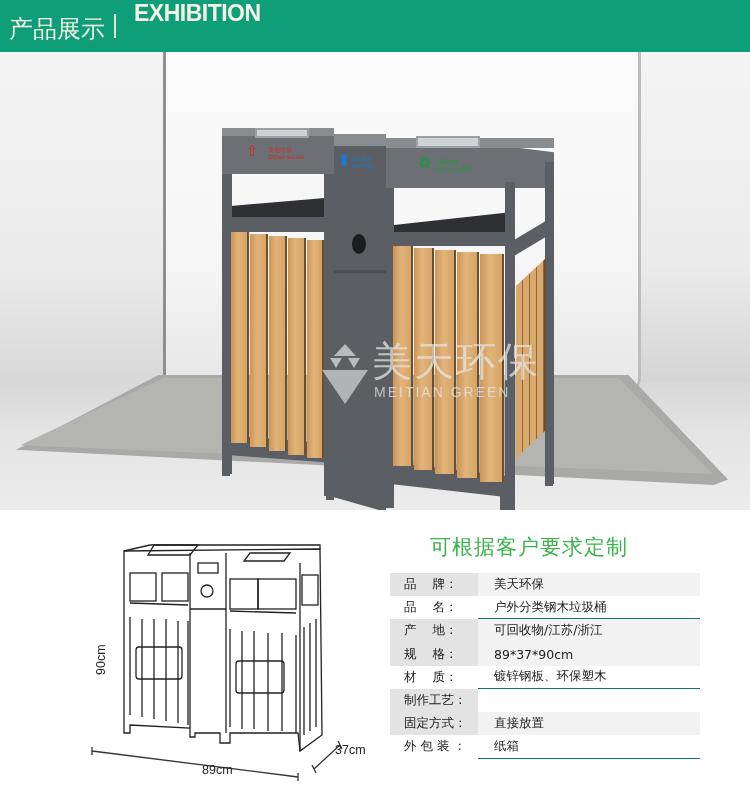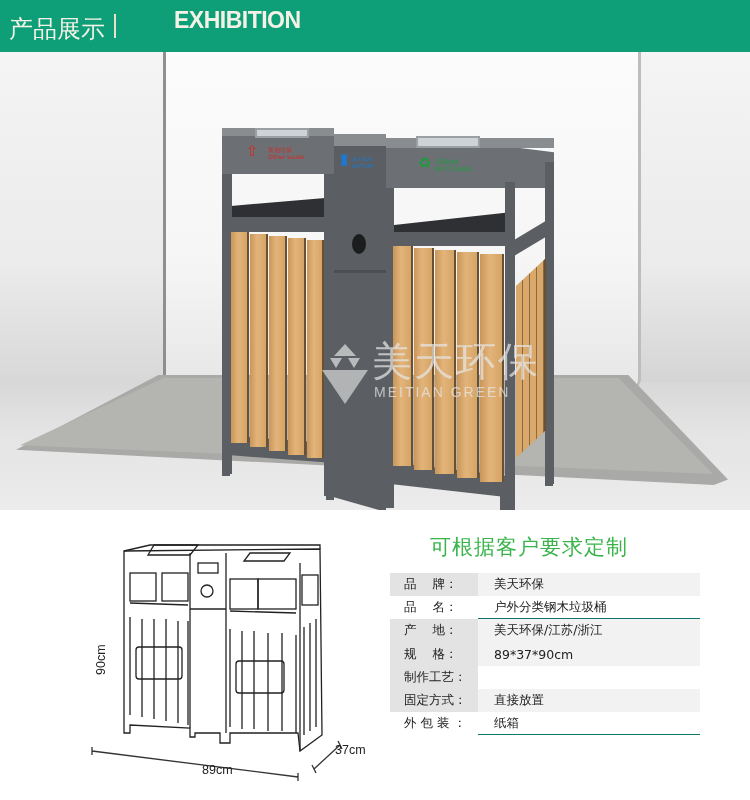--- a/index.html
+++ b/index.html
@@ -3,21 +3,21 @@
 <meta charset="utf-8">
 <style>
   * { box-sizing: border-box; margin: 0; padding: 0; }
   html, body { width: 750px; height: 800px; background: #ffffff; overflow: hidden; }
   body { position: relative; font-family: "DejaVu Sans", "Liberation Sans", sans-serif; }
 
   
   .header { position: absolute; left: 0; top: 0; width: 750px; height: 52px; background: #0e9f78; }
   .header .cn { position: absolute; left: 9px; top: 13px; font-size: 24px; color: #f4f1e6; letter-spacing: 0px; }
   .header .sep { position: absolute; left: 114px; top: 14px; width: 2px; height: 24px; background: #e8e2cc; }
-  .header .en { position: absolute; left: 134px; top: 7px; font-family: "Liberation Sans", sans-serif; font-size: 23px; font-weight: bold; color: #f4f1e6; letter-spacing: -0.5px; margin-left: 40px; }
+  .header .en { position: absolute; left: 134px; top: 0; font-family: "Liberation Sans", sans-serif; font-size: 23px; font-weight: bold; color: #f4f1e6; letter-spacing: -0.5px; }
 
   
   .photo { position: absolute; left: 0; top: 52px; width: 750px; height: 458px; overflow: hidden; background: #e9e9e9; }
   .wall-left { position: absolute; left: 0; top: 0; width: 163px; height: 355px;
     background: linear-gradient(180deg, #f4f4f4 0%, #ebebeb 60%, #d4d4d4 100%); }
   .wall-right { position: absolute; left: 640px; top: 0; width: 110px; height: 355px;
     background: linear-gradient(180deg, #f4f4f4 0%, #ebebeb 60%, #d0d0d0 100%); }
   .panel { position: absolute; left: 163px; top: 0; width: 478px; height: 340px;
     background: linear-gradient(180deg, #fbfbfb 0%, #f6f6f6 60%, #e6e6e6 100%);
     border-left: 3px solid #8f8f8f; border-right: 3px solid #bdbdbd;
@@ -209,25 +209,29 @@
   <div class="spec-row shaded">
     <div class="lbl">品    牌：</div>
     <div class="val">美天环保</div>
   </div>
   <div class="spec-row plain">
     <div class="lbl">品    名：</div>
     <div class="val">户外分类钢木垃圾桶</div>
   </div>
   <div class="spec-row shaded">
     <div class="lbl">产    地：</div>
-    <div class="val">美天环保/江苏/浙江</div>
+    <div class="val">可回收物/江苏/浙江</div>
   </div>
   <div class="spec-row shaded">
     <div class="lbl">规    格：</div>
     <div class="val">89*37*90cm</div>
+  </div>
+  <div class="spec-row plain">
+    <div class="lbl">材    质：</div>
+    <div class="val">镀锌钢板、环保塑木</div>
   </div>
   <div class="spec-row shaded">
     <div class="lbl">制作工艺：</div>
   </div>
   <div class="spec-row shaded">
     <div class="lbl">固定方式：</div>
     <div class="val">直接放置</div>
   </div>
   <div class="spec-row plain">
     <div class="lbl">外 包 装 ：</div>

